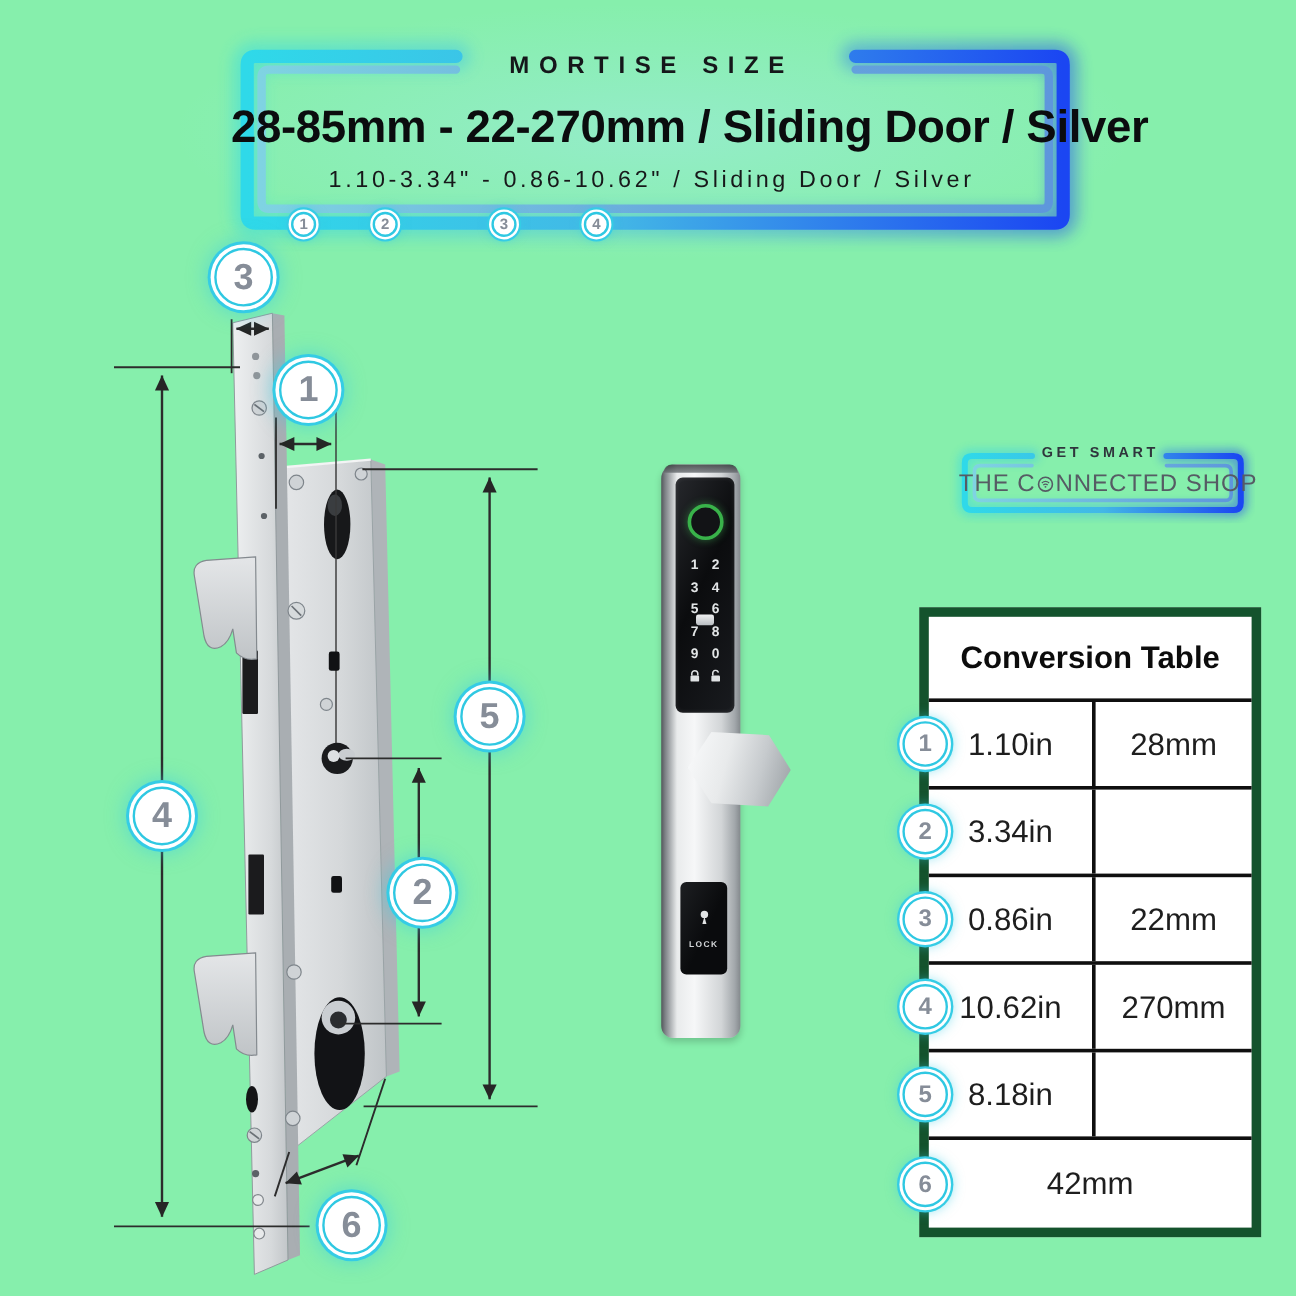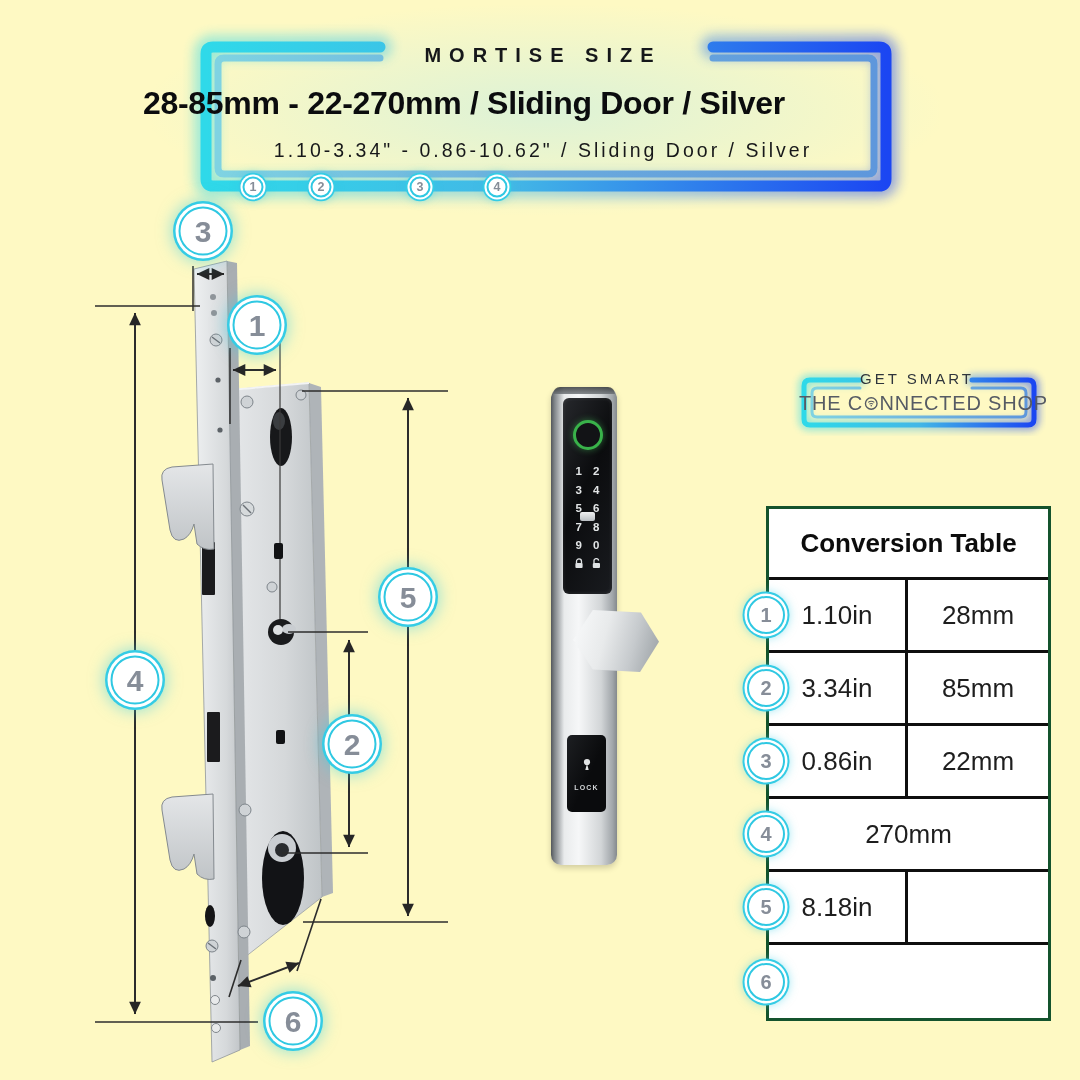--- a/index.html
+++ b/index.html
@@ -1,19 +1,19 @@
 <!DOCTYPE html>
 <html><head>
 <meta charset="utf-8">
 <style>
   html,body{margin:0;padding:0;background:#ffffff;}
   *{box-sizing:border-box;}
   .canvas{
     position:relative;width:1080px;height:1080px;overflow:hidden;
-    background:#fef9c3;font-family:"Liberation Sans",sans-serif;
+    background:#86efac;font-family:"Liberation Sans",sans-serif;
   }
   
   .cbadge{
     position:absolute;transform:translate(-50%,-50%);
     background:#fff;border-radius:50%;
     display:flex;align-items:center;justify-content:center;
     font-weight:700;color:#868d98;border:2.5px solid #2fc8e2;
     box-shadow:0 0 0 3px #fff,0 0 0 5.5px #35cce5,0 0 16px 6px rgba(54,205,230,.55);
     z-index:5;line-height:1;
   }
@@ -21,22 +21,22 @@
   .cbadge.md{width:38px;height:38px;font-size:20px;border-width:2px;
     box-shadow:0 0 0 2.5px #fff,0 0 0 4.5px #35cce5,0 0 10px 4px rgba(54,205,230,.5);}
   .cbadge.sm{width:21px;height:21px;font-size:12.5px;border-width:2px;
     box-shadow:0 0 0 2px #fff,0 0 0 3.8px #35cce5,0 0 8px 3px rgba(54,205,230,.5);}
   
   .header-haze{position:absolute;left:150px;top:5px;width:790px;height:210px;
     background:radial-gradient(ellipse at 50% 50%,rgba(170,232,244,.4),rgba(255,255,255,0) 72%);}
   .frame-svg{position:absolute;}
   .eyebrow{position:absolute;left:343px;top:44px;width:400px;text-align:center;
     font-size:20px;letter-spacing:8px;font-weight:600;color:#15171a;white-space:nowrap;}
-  .title{position:absolute;left:143px;top:85px;width:800px;text-align:left;
-    font-size:32px;font-weight:700;letter-spacing:-.3px;color:#0b0c0e;white-space:nowrap;}
+  .title{position:absolute;left:157px;top:85px;width:800px;text-align:right;
+    font-size:38px;font-weight:700;letter-spacing:-.3px;color:#0b0c0e;white-space:nowrap;}
   .subtitle{position:absolute;left:193px;top:139px;width:700px;text-align:center;
     font-size:19.5px;letter-spacing:3px;color:#17181a;white-space:nowrap;}
   
   .smartlock{position:absolute;left:551px;top:387px;width:66px;height:478px;}
   .sl-body{position:absolute;inset:0;border-radius:12px 12px 10px 10px;
     background:linear-gradient(90deg,#53575b 0%,#7d8286 5%,#e9ebec 20%,#f6f7f8 42%,#d2d5d7 76%,#a2a7ab 93%,#84898d 100%);
     box-shadow:0 3px 6px rgba(0,0,0,.18);}
   .sl-cap{position:absolute;top:0;left:2px;right:2px;height:7px;
     border-radius:10px 10px 0 0;background:linear-gradient(#2b2e31,#6a6f73);opacity:.8;}
   .sl-panel{position:absolute;left:12px;top:11px;width:49px;height:196px;border-radius:6px;
@@ -53,26 +53,26 @@
   .sl-knob{position:absolute;left:22px;top:221px;width:86px;height:66px;
     clip-path:polygon(0% 48%,23% 3%,79% 7%,100% 51%,78% 97%,23% 93%);
     background:linear-gradient(105deg,#fafbfc 0%,#e8eaeb 38%,#c6cacd 68%,#989ea2 100%);
     filter:drop-shadow(0 3px 3px rgba(0,0,0,.3));}
   .sl-lockpanel{position:absolute;left:16px;top:348px;width:39px;height:77px;border-radius:5px;
     background:linear-gradient(115deg,#1d1f22,#0a0b0d 55%);
     display:flex;flex-direction:column;align-items:center;justify-content:center;gap:11px;}
   .lock-label{font-size:7px;letter-spacing:1.2px;font-weight:700;color:#d3d6d8;}
   
   .logo-tagline{position:absolute;left:837px;top:370px;width:160px;text-align:center;
-    font-size:15px;letter-spacing:3px;font-weight:400;color:#2f353c;white-space:nowrap;}
+    font-size:12px;letter-spacing:3px;font-weight:700;color:#2f353c;white-space:nowrap;}
   .logo-brand{position:absolute;left:799px;top:392px;width:249px;height:22px;
     display:flex;align-items:center;justify-content:center;gap:1px;
     font-size:20px;letter-spacing:.8px;color:#565b64;white-space:nowrap;}
   
-  .ct{position:absolute;left:766px;top:506px;width:285px;border:3px solid #14532d;background:#fff;}
+  .ct{position:absolute;left:766px;top:506px;width:285px;border:8px solid #14532d;background:#fff;}
   .ct-header{height:71px;border-bottom:3px solid #0f0f0f;display:flex;align-items:center;
     justify-content:center;font-weight:700;font-size:26px;color:#0c0c0c;}
   .ct-row{position:relative;height:73px;border-bottom:3px solid #0f0f0f;display:flex;}
   .ct-row:last-child{border-bottom:none;}
   .ct-cell-in{width:139px;border-right:3px solid #0f0f0f;display:flex;align-items:center;
     justify-content:center;font-size:26px;color:#1e1e1e;}
   .ct-cell-mm{flex:1;display:flex;align-items:center;justify-content:center;
     font-size:26px;color:#1e1e1e;}
   .ct-badge{left:-3px;top:50%;}
 </style>
@@ -328,45 +328,46 @@
         </div>
       <div class="ct-cell-in">1.10in</div>
       <div class="ct-cell-mm">28mm</div>
     </div>
 
     <div class="ct-row">
       <div class="cbadge md ct-badge">
         <span>2</span>
         </div>
       <div class="ct-cell-in">3.34in</div>
-      <div class="ct-cell-mm">85mm</div>
     </div>
 
     <div class="ct-row">
       <div class="cbadge md ct-badge">
         <span>3</span>
         </div>
       <div class="ct-cell-in">0.86in</div>
       <div class="ct-cell-mm">22mm</div>
     </div>
 
     <div class="ct-row">
       <div class="cbadge md ct-badge">
         <span>4</span>
         </div>
+      <div class="ct-cell-in">10.62in</div>
       <div class="ct-cell-mm">270mm</div>
     </div>
 
     <div class="ct-row">
       <div class="cbadge md ct-badge">
         <span>5</span>
         </div>
       <div class="ct-cell-in">8.18in</div>
     </div>
 
     <div class="ct-row">
       <div class="cbadge md ct-badge">
         <span>6</span>
         </div>
+      <div class="ct-cell-mm">42mm</div>
     </div>
   </div>
 
 </div>
 
 </body></html>

